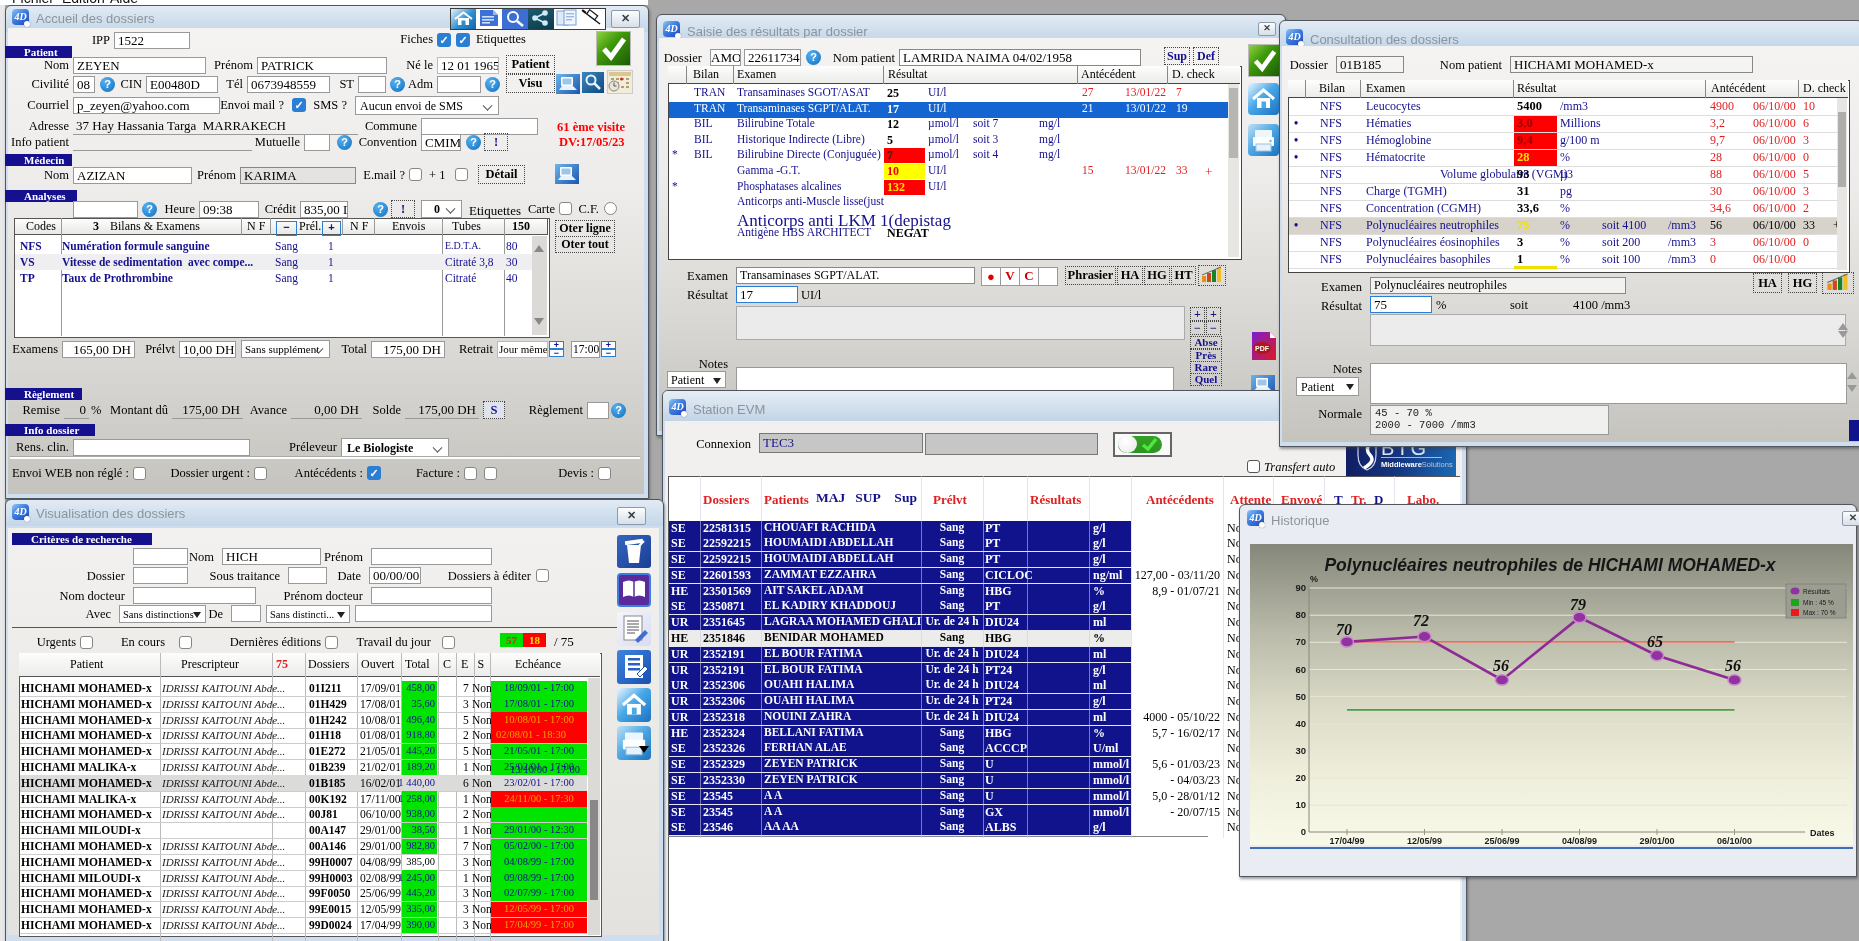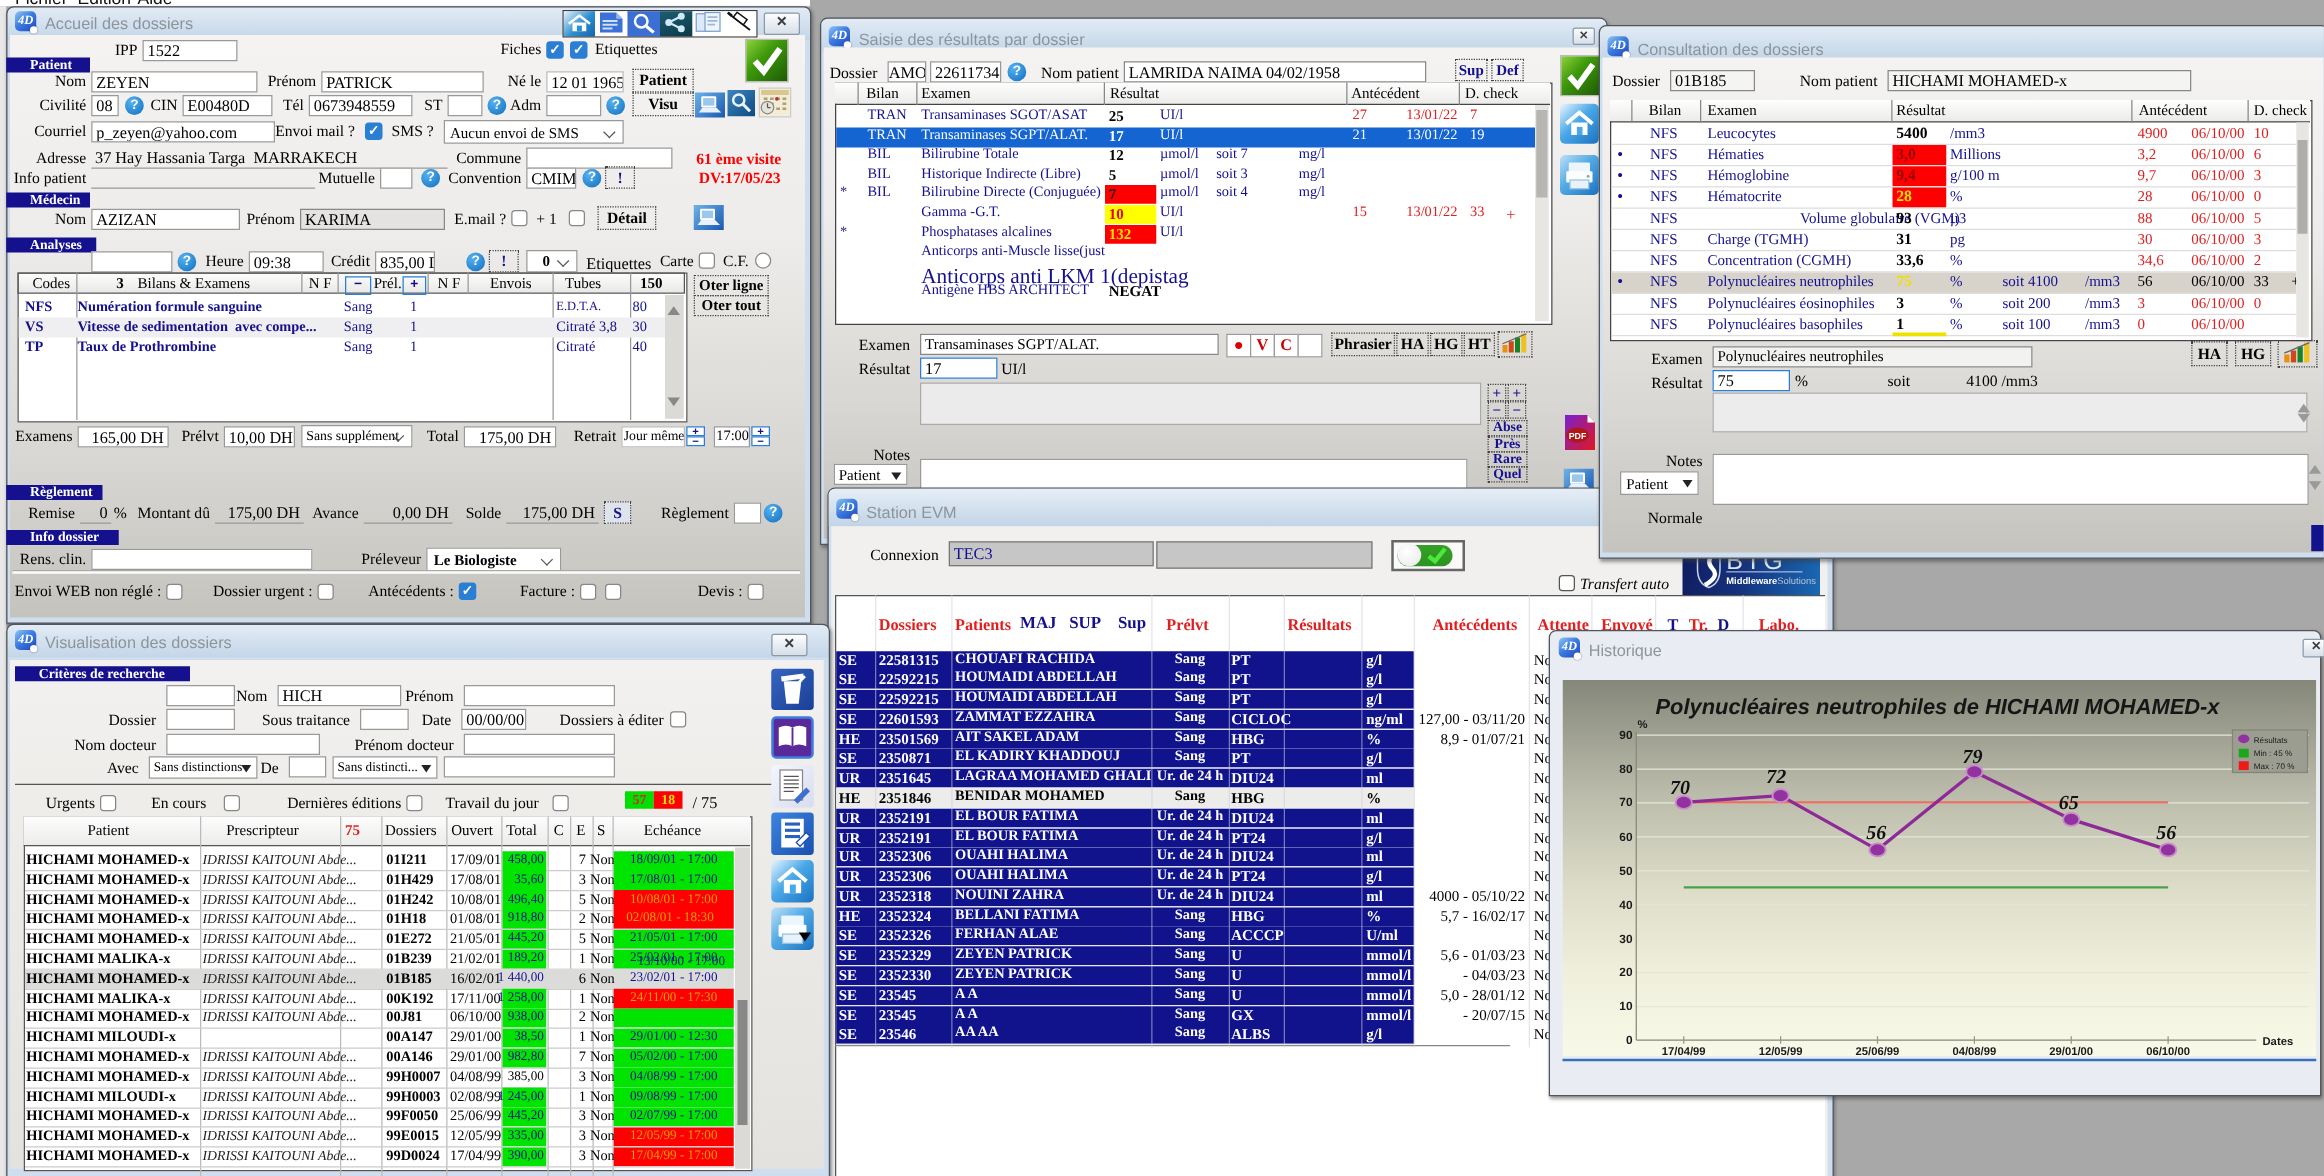--- a/index.html
+++ b/index.html
@@ -917,20 +917,21 @@
  <div class="l" style="left:1573px;top:298px">4100 /mm3</div>
  <div class="abs" style="left:1370px;top:314px;width:474px;height:30px;background:#ececec;border:1px solid #aaa"></div>
  <div class="abs" style="left:1838px;top:318px;width:0;height:0;border:5px solid transparent;border-bottom:7px solid #999"></div>
  <div class="abs" style="left:1838px;top:331px;width:0;height:0;border:5px solid transparent;border-top:7px solid #999"></div>
  <div class="lr" style="left:1252px;top:362px">Notes</div>
  <div class="abs" style="left:1370px;top:363px;width:475px;height:39px;background:#fff;border:1px solid #999"></div>
  <div class="dd dds" style="left:1296px;top:377px;width:63px;height:19px;line-height:18px;padding-left:4px">Patient</div>
  <div class="abs" style="left:1847px;top:367px;width:0;height:0;border:5px solid transparent;border-bottom:7px solid #999"></div>
  <div class="abs" style="left:1847px;top:385px;width:0;height:0;border:5px solid transparent;border-top:7px solid #999"></div>
  <div class="lr" style="left:1252px;top:407px">Normale</div>
+ <div class="abs" style="left:1370px;top:405px;width:239px;height:30px;background:#f0f0ee;border:1px solid #999;font:10.5px 'Liberation Mono',monospace;color:#222;padding:1px 0 0 4px;box-sizing:border-box">45 - 70 %<br>2000 - 7000 /mm3</div>
  <div class="abs" style="left:1849px;top:420px;width:10px;height:21px;background:#10138c"></div>
 </div>
 
 <div class="layer" id="winE">
  <div class="frame" style="left:5px;top:499px;width:657px;height:442px"></div>
  <div class="wicon" style="left:12px;top:504px">4D</div>
  <div class="ttl" style="left:36px;top:506px">Visualisation des dossiers</div>
  <div class="xb" style="left:617px;top:507px">✕</div>
  <div class="wbody" id="Ebody" style="left:8px;top:528px;width:651px;height:407px;background:linear-gradient(#f2f1ef, #e4e2de)"></div>
  <div class="band" style="left:12px;top:533px;width:140px">Critères de recherche</div>
@@ -1038,21 +1039,21 @@
       <div class="abs" style="left:20px;top:727.6px;width:567px;height:0.8px;background:#ccc"></div>
       <div class="abs" style="left:21px;top:729.4px;font:bold 11.5px 'Liberation Serif';color:#000">HICHAMI MOHAMED-x</div>
       <div class="abs" style="left:162px;top:729.4px;font:italic 11px 'Liberation Serif';color:#222">IDRISSI KAITOUNI Abde...</div>
       <div class="abs" style="left:309px;top:729.4px;font:bold 11.5px 'Liberation Serif';color:#000">01H18</div>
       <div class="abs" style="left:360px;top:729.4px;font:11.5px 'Liberation Serif';color:#000">01/08/01</div>
       <div class="abs" style="left:402px;top:727.9px;width:35px;height:15.5px;background:#00e400"></div>
       <div class="abs" style="left:378px;top:729.4px;width:57px;text-align:right;white-space:nowrap;font:10.5px 'Liberation Serif';color:#14108e">918,80</div>
       <div class="abs" style="left:463px;top:729.4px;font:11.5px 'Liberation Serif';color:#000">2</div>
       <div class="abs" style="left:472px;top:729.4px;font:11.5px 'Liberation Serif';color:#000">Non</div>
       <div class="abs" style="left:491px;top:727.9px;width:96px;height:15.5px;background:#fe0000"></div>
-      <div class="abs" style="left:491px;top:729.4px;width:80px;text-align:right;font:10.5px 'Liberation Serif';color:#f0a000">02/08/01 - 18:30</div>
+      <div class="abs" style="left:491px;top:729.4px;width:80px;text-align:center;font:10.5px 'Liberation Serif';color:#f0a000">02/08/01 - 18:30</div>
       <div class="abs" style="left:20px;top:743.4px;width:567px;height:0.8px;background:#ccc"></div>
       <div class="abs" style="left:21px;top:745.2px;font:bold 11.5px 'Liberation Serif';color:#000">HICHAMI MOHAMED-x</div>
       <div class="abs" style="left:162px;top:745.2px;font:italic 11px 'Liberation Serif';color:#222">IDRISSI KAITOUNI Abde...</div>
       <div class="abs" style="left:309px;top:745.2px;font:bold 11.5px 'Liberation Serif';color:#000">01E272</div>
       <div class="abs" style="left:360px;top:745.2px;font:11.5px 'Liberation Serif';color:#000">21/05/01</div>
       <div class="abs" style="left:402px;top:743.7px;width:35px;height:15.5px;background:#00e400"></div>
       <div class="abs" style="left:378px;top:745.2px;width:57px;text-align:right;white-space:nowrap;font:10.5px 'Liberation Serif';color:#14108e">445,20</div>
       <div class="abs" style="left:463px;top:745.2px;font:11.5px 'Liberation Serif';color:#000">5</div>
       <div class="abs" style="left:472px;top:745.2px;font:11.5px 'Liberation Serif';color:#000">Non</div>
       <div class="abs" style="left:491px;top:743.7px;width:96px;height:15.5px;background:#00e400"></div>

